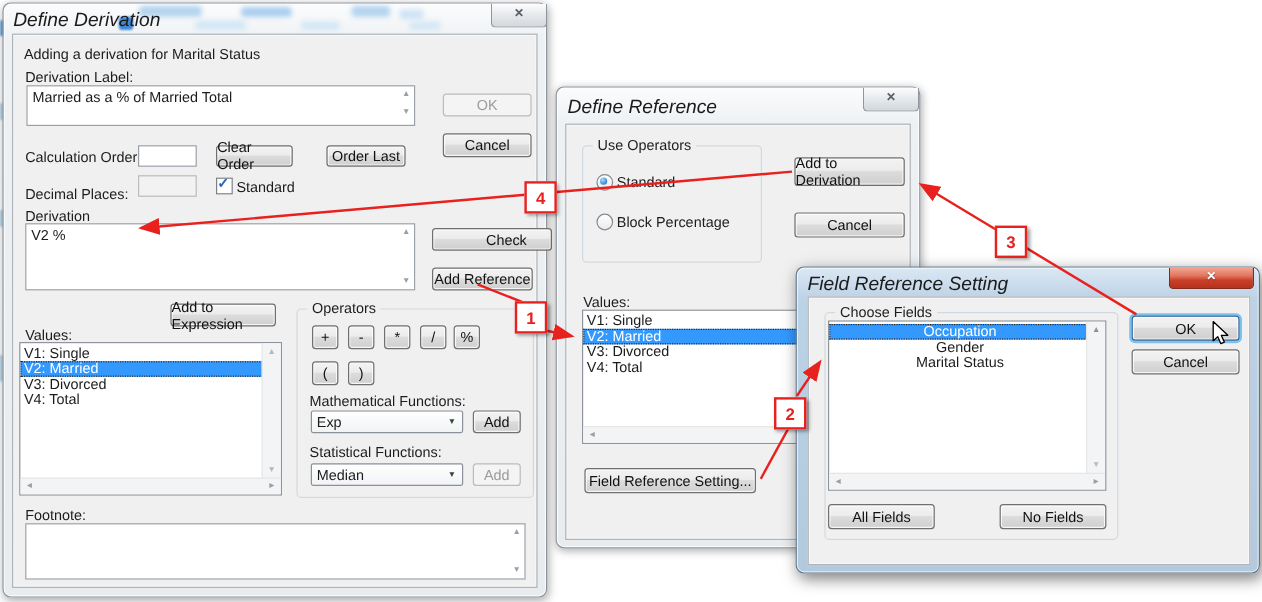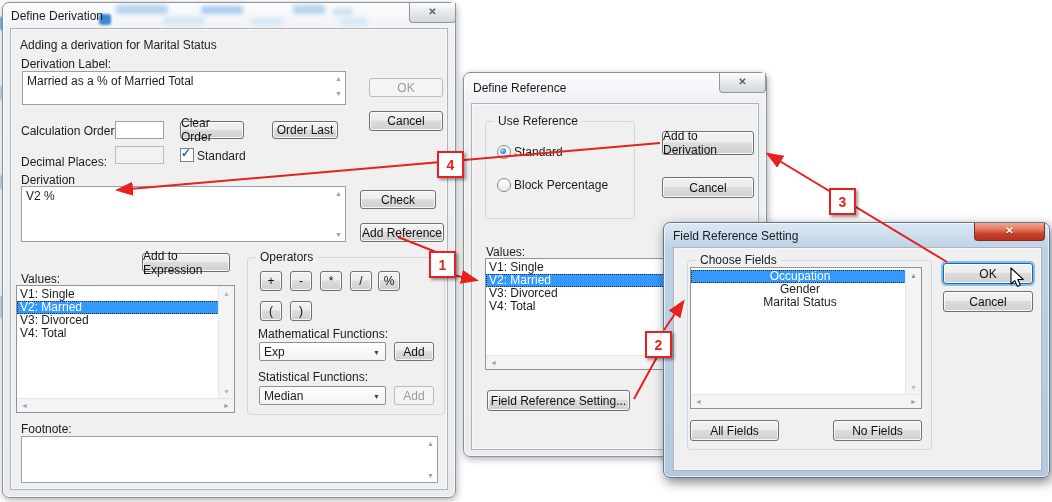--- a/index.html
+++ b/index.html
@@ -8,21 +8,21 @@
 
   
   .win{position:absolute;border-radius:7px;}
   .win.inactive{background:linear-gradient(180deg,#fbfcfd,#eef1f4 30px,#e9ecef);
     border:1px solid #8b9299;
     box-shadow:1px 2px 7px rgba(0,0,0,.32), inset 0 0 0 1px rgba(255,255,255,.75);}
   .win.active{background:linear-gradient(180deg,#dbe8f4,#bcd2e6 26px,#b2c9de);
     border:1px solid #60788e;
     box-shadow:2px 4px 12px rgba(0,0,0,.5), inset 0 0 0 1px rgba(255,255,255,.65);}
   .titlebar{position:absolute;left:0;top:0;right:0;height:26px;}
-  .title{position:absolute;font-size:12px;color:#1b1b1b;white-space:nowrap;}
+  .title{position:absolute;font-size:16px;color:#1b1b1b;white-space:nowrap;font-style:italic;}
   .closebtn{position:absolute;top:0;width:45px;height:19px;border:1px solid #8f969d;border-top:none;
     border-radius:0 0 4px 4px;background:linear-gradient(#fdfdfe,#e8ebee 45%,#d3d8dc);
     color:#5a6066;text-align:center;font-size:10px;line-height:17px;font-weight:bold;}
   .closebtn.red{background:linear-gradient(#f0a violet,#f2a693 0%,#e2765f 40%,#c9402a 62%,#b5321c);
     background:linear-gradient(#f2a693,#e2765f 40%,#c9402a 62%,#b5321c);
     border-color:#7e2c1d;color:#fff;text-shadow:0 1px 1px rgba(0,0,0,.45);width:69px;height:17px;line-height:15px;}
   .client{position:absolute;background:#f0f0f0;border:1px solid #aeb4b9;
     box-shadow:inset 0 0 0 1px rgba(255,255,255,.45);}
 
   
@@ -112,21 +112,21 @@
         <span>✓</span>
       </div>
       <span class="lbl" style="left:186px;top:120px;">Standard</span>
 
       <span class="lbl" style="left:10px;top:144px;">Derivation</span>
       <div class="txt" style="left:10px;top:157px;width:315px;height:50px;">
         <span>V2 %</span>
         <span class="spin" style="right:3px;top:3px;">▲</span>
         <span class="spin" style="right:3px;bottom:3px;">▼</span>
       </div>
-      <div class="btn" style="left:349px;top:161px;width:74px;height:17px;">Check</div>
+      <div class="btn" style="left:349px;top:161px;width:74px;height:17px;padding-left:24px;">Check</div>
       <div class="btn" style="left:349px;top:194px;width:82px;height:17px;">Add Reference</div>
 
       <div class="btn" style="left:131px;top:224px;width:86px;height:17px;">Add to Expression</div>
       <span class="lbl" style="left:10px;top:243px;">Values:</span>
 
       <div class="listbox" style="left:5px;top:256px;width:217px;height:126px;">
         <div style="position:absolute;left:0;top:2px;right:15px;">
           <div class="lb-item">V1: Single</div>
           <div class="lb-item sel">V2: Married</div>
           <div class="lb-item">V3: Divorced</div>
@@ -176,21 +176,21 @@
     </div>
   </section>
 
   <section class="win inactive w-dr" style="left:463px;top:72px;width:302px;height:383px;">
     <div class="titlebar">
       <span class="title" style="left:9px;top:8px;">Define Reference</span>
       <div class="closebtn" style="left:255px;">✕</div>
     </div>
     <div class="client" style="left:7px;top:30px;width:286px;height:345px;">
       <div class="grp" style="left:13px;top:17px;width:148px;height:96px;">
-        <span class="grp-lbl">Use Reference</span>
+        <span class="grp-lbl">Use Operators</span>
       </div>
       <div class="radio sel" style="left:25px;top:41px;"></div>
       <span class="lbl" style="left:42px;top:41px;">Standard</span>
       <div class="radio" style="left:25px;top:74px;"></div>
       <span class="lbl" style="left:42px;top:74px;">Block Percentage</span>
 
       <div class="btn" style="left:190px;top:27px;width:90px;height:22px;">Add to Derivation</div>
       <div class="btn" style="left:190px;top:73px;width:90px;height:19px;">Cancel</div>
 
       <span class="lbl" style="left:14px;top:141px;">Values:</span>

